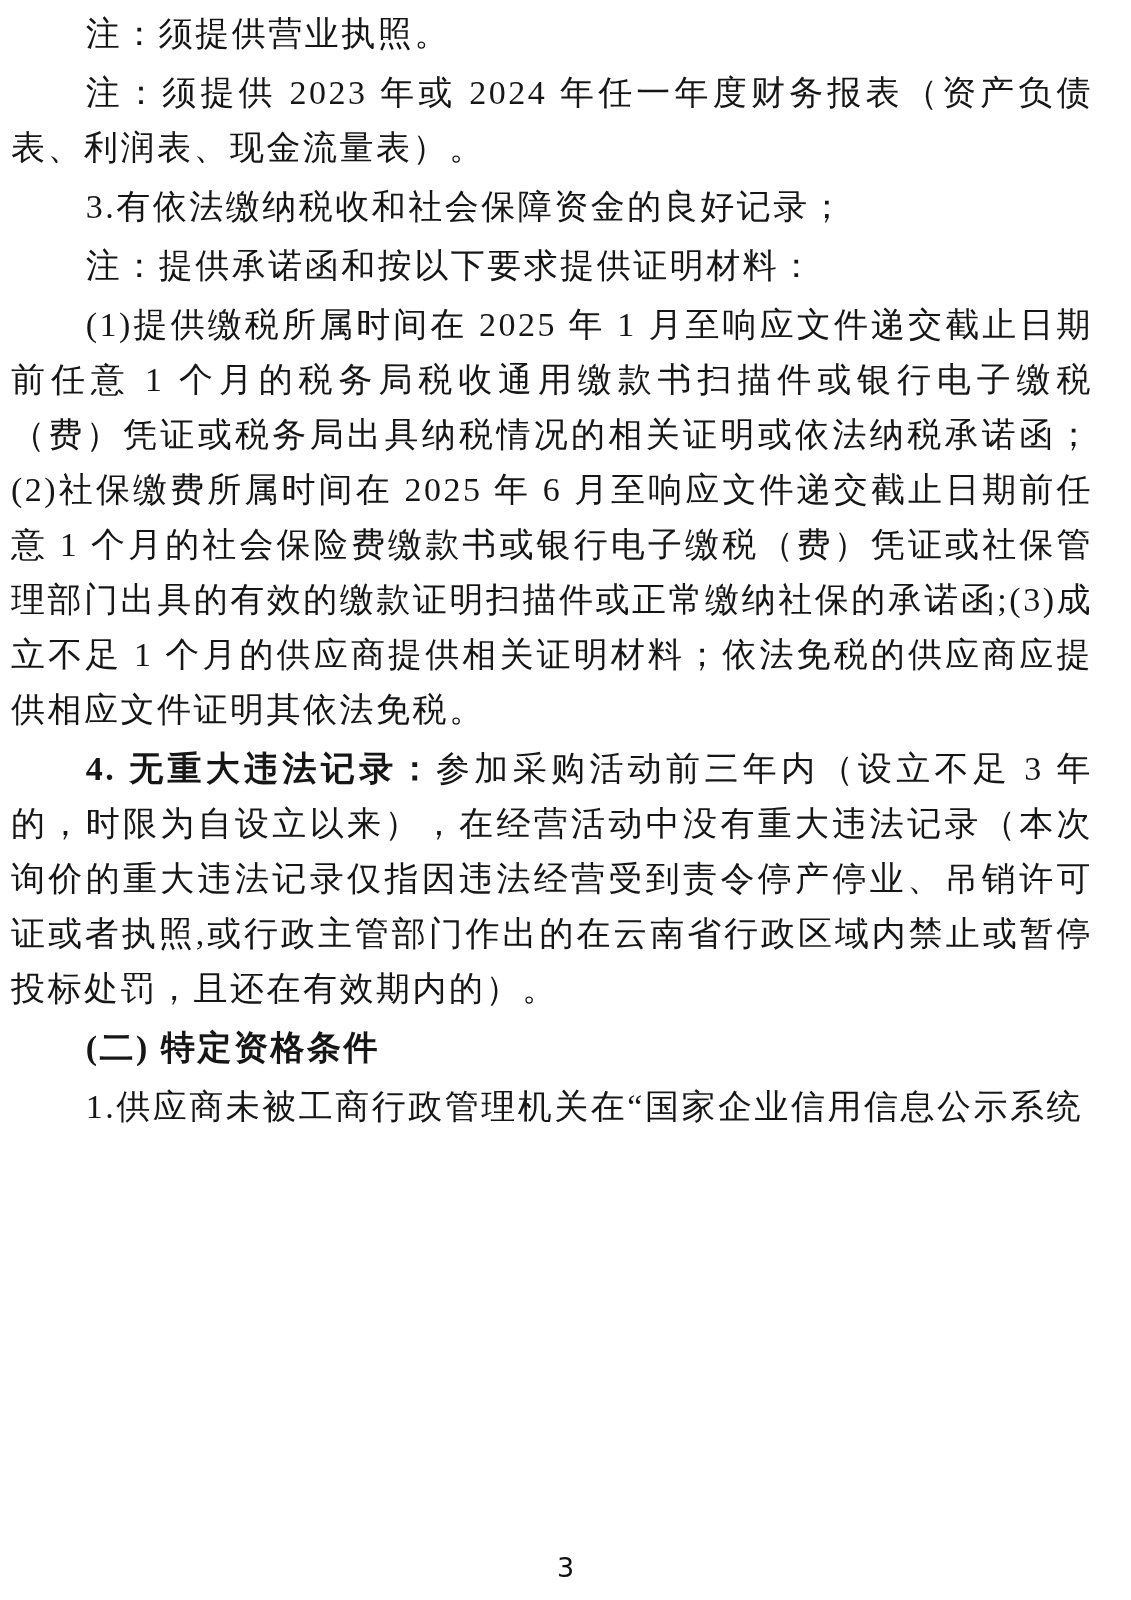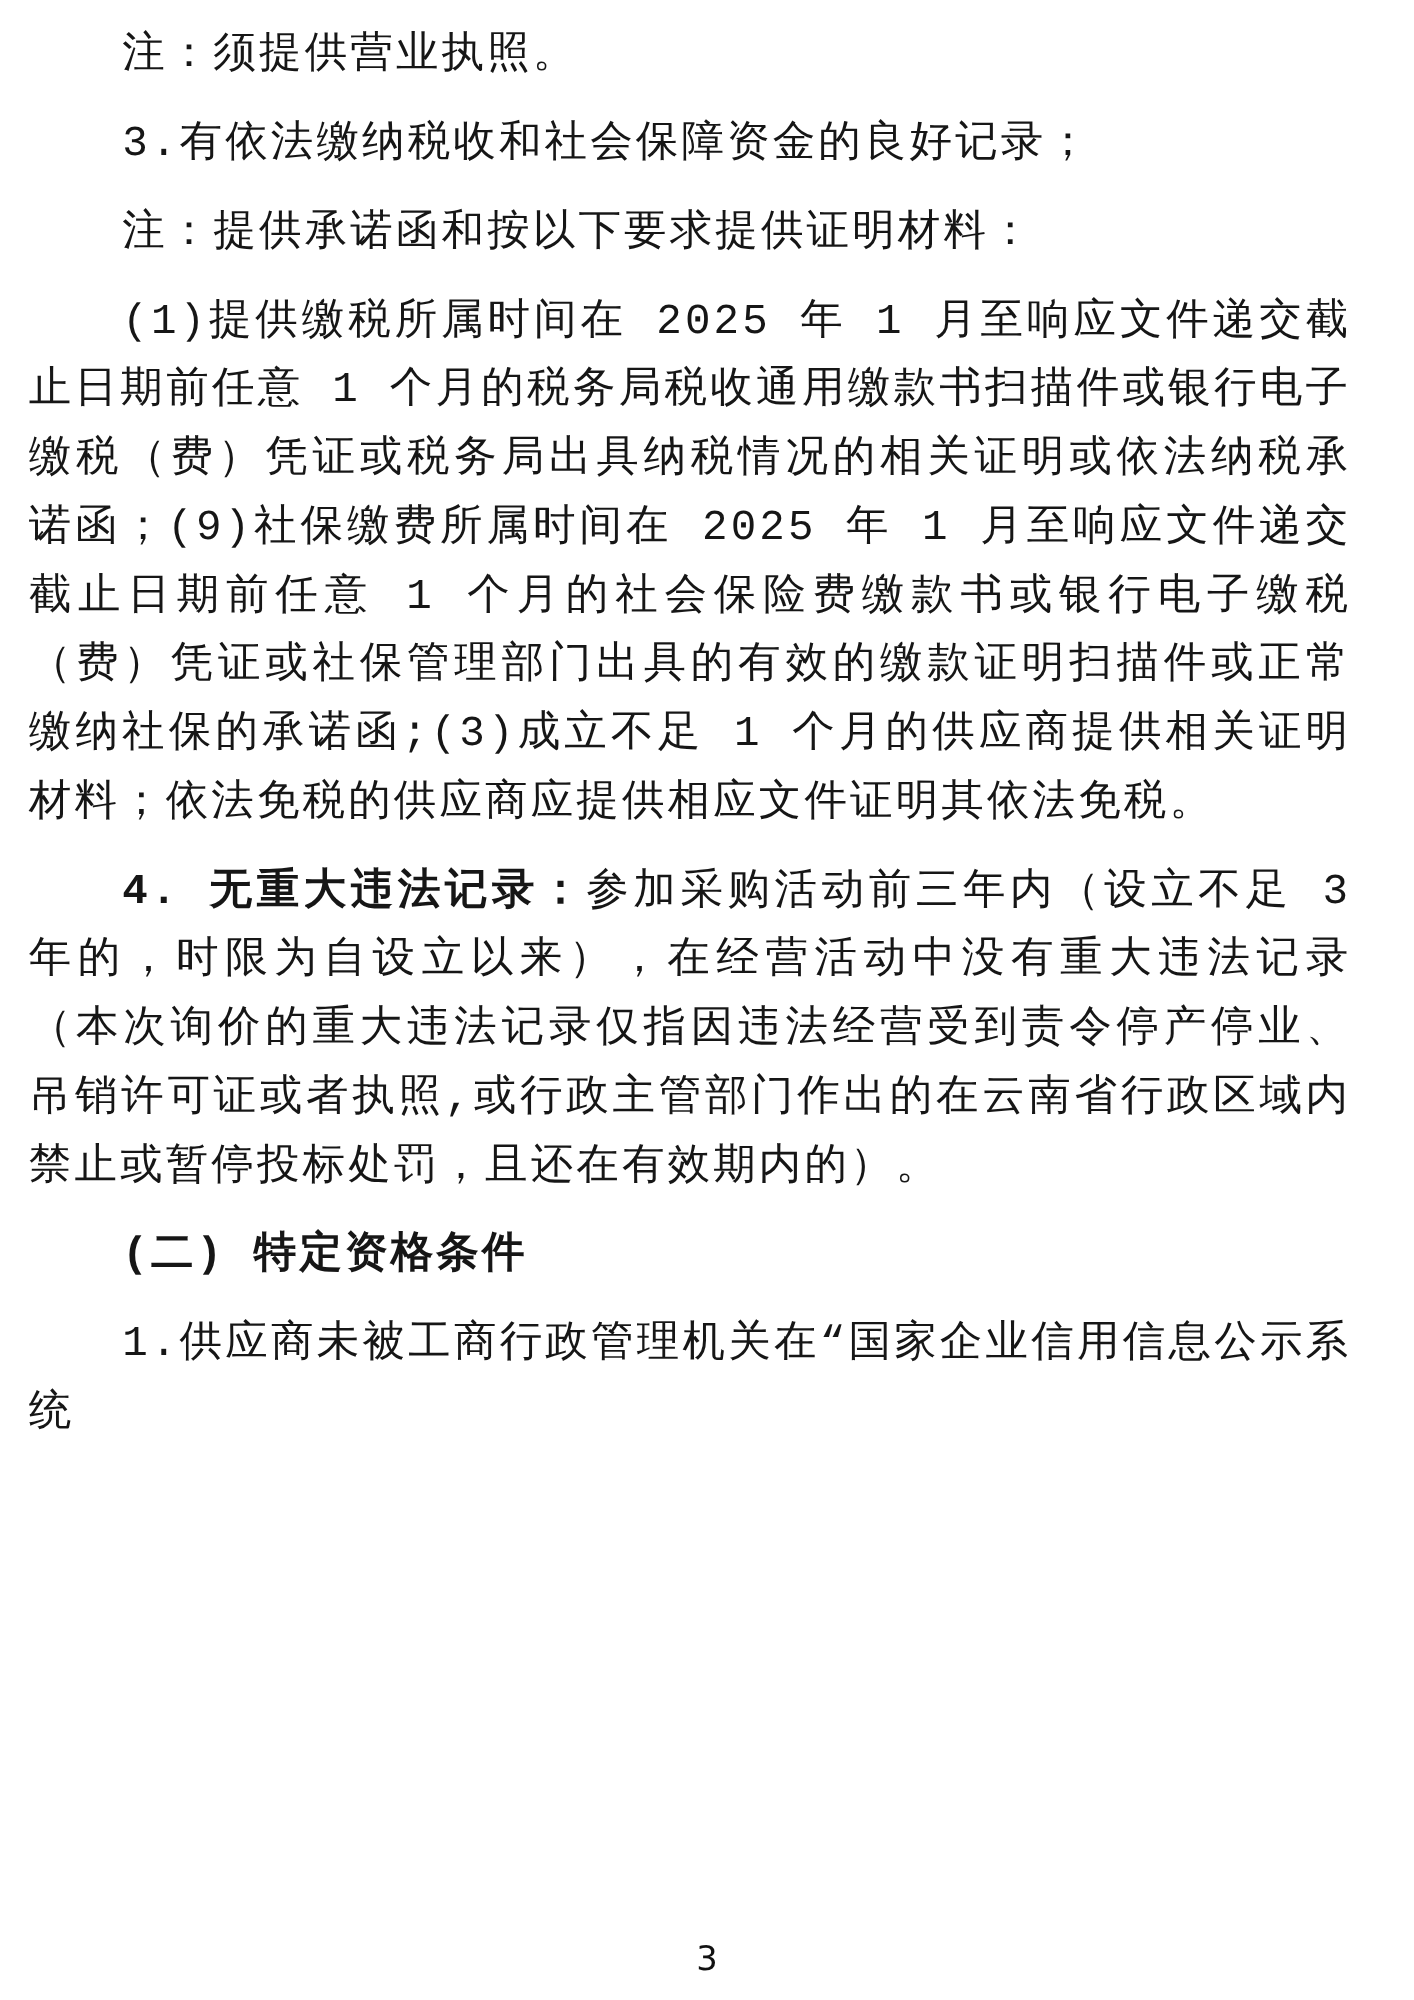--- a/index.html
+++ b/index.html
@@ -15,50 +15,51 @@
     overflow: hidden;
     font-family: "Liberation Serif", "DejaVu Serif", serif;
   }
   .content {
     position: absolute;
     left: 7px;
     top: 2px;
     width: 1090px;
   }
   p.para {
-    margin: 16px;
+    margin: 4px;
     padding: 0;
     font-size: 34px;
     line-height: 55px;
     letter-spacing: 2.5px;
     color: #161616;
     text-align: justify;
     text-indent: 2.2em;
-    font-family: Liberation Mono, monospace;
+    font-family: Liberation Serif, serif;
   }
   p.para span { font-weight: normal; }
   p.para span.seg-bold { font-weight: bold; }
   .page-number {
     position: absolute;
     left: 0;
     right: 0;
     top: 1552px;
     text-align: center;
     font-size: 27px;
     color: #111111;
     font-family: "DejaVu Sans", "Liberation Sans", sans-serif;
   }
 </style>
 </head>
 <body>
 
 <div class="page">
   <div class="content" id="paragraph-container">
       <p class="para"><span class="seg-normal">注：须提供营业执照。</span></p>
+      <p class="para"><span class="seg-normal">注：须提供 2023 年或 2024 年任一年度财务报表（资产负债表、利润表、现金流量表）。</span></p>
       <p class="para"><span class="seg-normal">3.有依法缴纳税收和社会保障资金的良好记录；</span></p>
       <p class="para"><span class="seg-normal">注：提供承诺函和按以下要求提供证明材料：</span></p>
-      <p class="para"><span class="seg-normal">(1)提供缴税所属时间在 2025 年 1 月至响应文件递交截止日期前任意 1 个月的税务局税收通用缴款书扫描件或银行电子缴税（费）凭证或税务局出具纳税情况的相关证明或依法纳税承诺函；(9)社保缴费所属时间在 2025 年 1 月至响应文件递交截止日期前任意 1 个月的社会保险费缴款书或银行电子缴税（费）凭证或社保管理部门出具的有效的缴款证明扫描件或正常缴纳社保的承诺函;(3)成立不足 1 个月的供应商提供相关证明材料；依法免税的供应商应提供相应文件证明其依法免税。</span></p>
+      <p class="para"><span class="seg-normal">(1)提供缴税所属时间在 2025 年 1 月至响应文件递交截止日期前任意 1 个月的税务局税收通用缴款书扫描件或银行电子缴税（费）凭证或税务局出具纳税情况的相关证明或依法纳税承诺函；(2)社保缴费所属时间在 2025 年 6 月至响应文件递交截止日期前任意 1 个月的社会保险费缴款书或银行电子缴税（费）凭证或社保管理部门出具的有效的缴款证明扫描件或正常缴纳社保的承诺函;(3)成立不足 1 个月的供应商提供相关证明材料；依法免税的供应商应提供相应文件证明其依法免税。</span></p>
       <p class="para"><span class="seg-bold">4. 无重大违法记录：</span><span class="seg-normal">参加采购活动前三年内（设立不足 3 年的，时限为自设立以来），在经营活动中没有重大违法记录（本次询价的重大违法记录仅指因违法经营受到责令停产停业、吊销许可证或者执照,或行政主管部门作出的在云南省行政区域内禁止或暂停投标处罚，且还在有效期内的）。</span></p>
       <p class="para"><span class="seg-bold">(二) 特定资格条件</span></p>
       <p class="para"><span class="seg-normal">1.供应商未被工商行政管理机关在“国家企业信用信息公示系统</span></p>
     </div>
   <div class="page-number">3</div>
 </div>
 
 </body></html>

